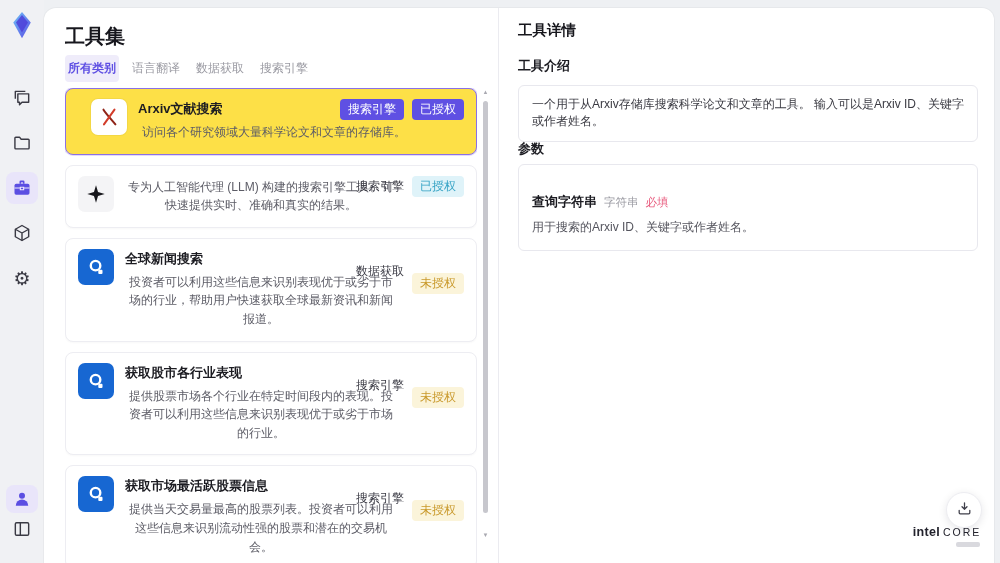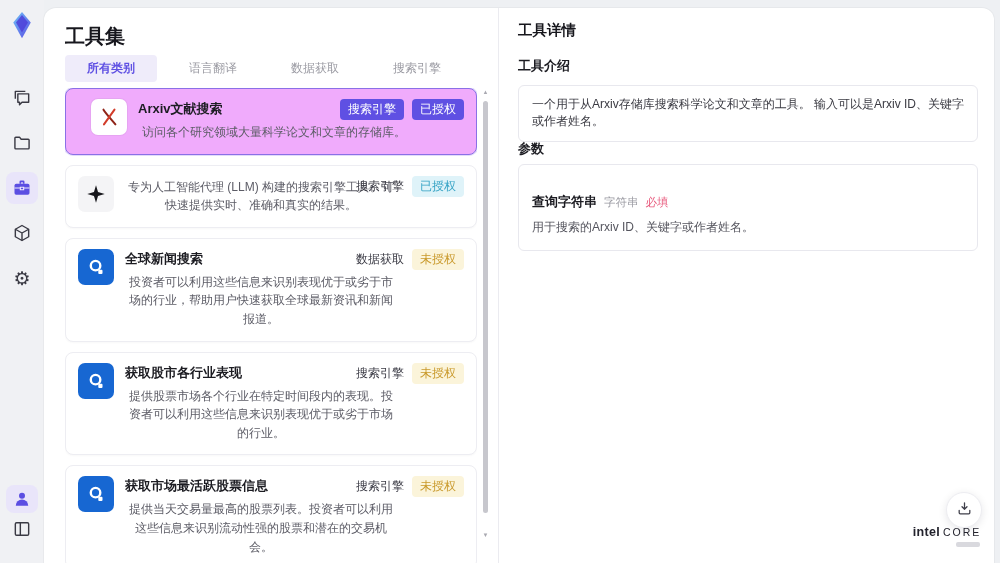--- a/index.html
+++ b/index.html
@@ -16,42 +16,42 @@
   .side-btn.active{background:#e9e5fa;}
   .side-bottom .side-btn{height:28px;}
 
   
   .panel{position:absolute;left:44px;top:8px;right:6px;bottom:0;background:#ffffff;
     border-radius:12px 12px 0 0;box-shadow:0 0 0 1px rgba(0,0,0,0.03);}
 
   
   .page-title{position:absolute;left:21px;top:15px;margin:0;font-size:20px;font-weight:700;color:#17171d;}
   .tabs{position:absolute;left:21px;top:47px;display:flex;gap:10px;}
-  .tab{border:none;background:transparent;font-size:12px;color:#9b9ba3;padding:5px 22px;
+  .tab{border:none;background:transparent;font-size:12px;color:#9b9ba3;padding:5px 3px;
     border-radius:4px;cursor:pointer;font-family:inherit;}
   .tab.active{background:#efecfa;color:#5f50e3;font-weight:700;}
 
   .cards{position:absolute;left:21px;top:80px;width:412px;bottom:0;overflow:hidden;
     display:flex;flex-direction:column;gap:10px;}
   .card{position:relative;flex:none;border:1px solid #ededf2;border-radius:8px;background:#fff;
     padding:10px 12px;display:flex;gap:11px;cursor:pointer;box-shadow:0 1px 2px rgba(20,20,40,0.03);}
-  .card.selected{border-color:#8a70e6;background:#f0abfc;box-shadow:0 0 0 1px rgba(138,112,230,.25);padding-left:25px;}
+  .card.selected{border-color:#8a70e6;background:#fde047;box-shadow:0 0 0 1px rgba(138,112,230,.25);padding-left:25px;}
   .tool-icon{flex:none;width:36px;height:36px;border-radius:7px;display:flex;align-items:center;justify-content:center;}
   .ic-arxiv{background:#ffffff;box-shadow:0 0 0 1px rgba(0,0,0,0.04);}
   .ic-tavily{background:#f4f4f6;}
   .ic-qlogo{background:#1767d2;}
   .tool-main{flex:1;min-width:0;}
   .tool-name{font-size:13px;font-weight:700;color:#1c1c22;margin:1px 0 5px 0;}
   .tool-desc{font-size:12px;color:#5c5c66;line-height:1.55;max-width:268px;margin:2px;text-align:center;}
   .tool-meta{position:absolute;top:10px;right:12px;display:flex;gap:8px;align-items:center;}
   .tool-cat{font-size:12px;color:#3c3c46;}
   .badge{font-size:12px;padding:2px 8px;border-radius:4px;white-space:nowrap;}
   .badge.solid{background:#5f50e3;color:#ffffff;}
   .badge.blue{background:#dff3f9;color:#35a3c5;}
-  .badge.yellow{background:#fbf4da;color:#c9992b;}
+  .badge.yellow{background:#fbf4da;color:#c9992b;margin-top:24px;}
 
   
   .scrollbar{position:absolute;left:437px;top:80px;bottom:6px;width:9px;}
   .sarr{position:absolute;left:0;width:9px;text-align:center;font-size:6px;color:#a9a9b1;line-height:8px;cursor:pointer;}
   .sarr.up{top:0;}
   .sarr.down{bottom:18px;}
   .thumb{position:absolute;left:2px;top:13px;width:5px;height:412px;background:#c7c7cd;border-radius:3px;cursor:pointer;}
 
   
   .divider{position:absolute;left:454px;top:0;bottom:0;width:1px;background:#ebebf0;}

